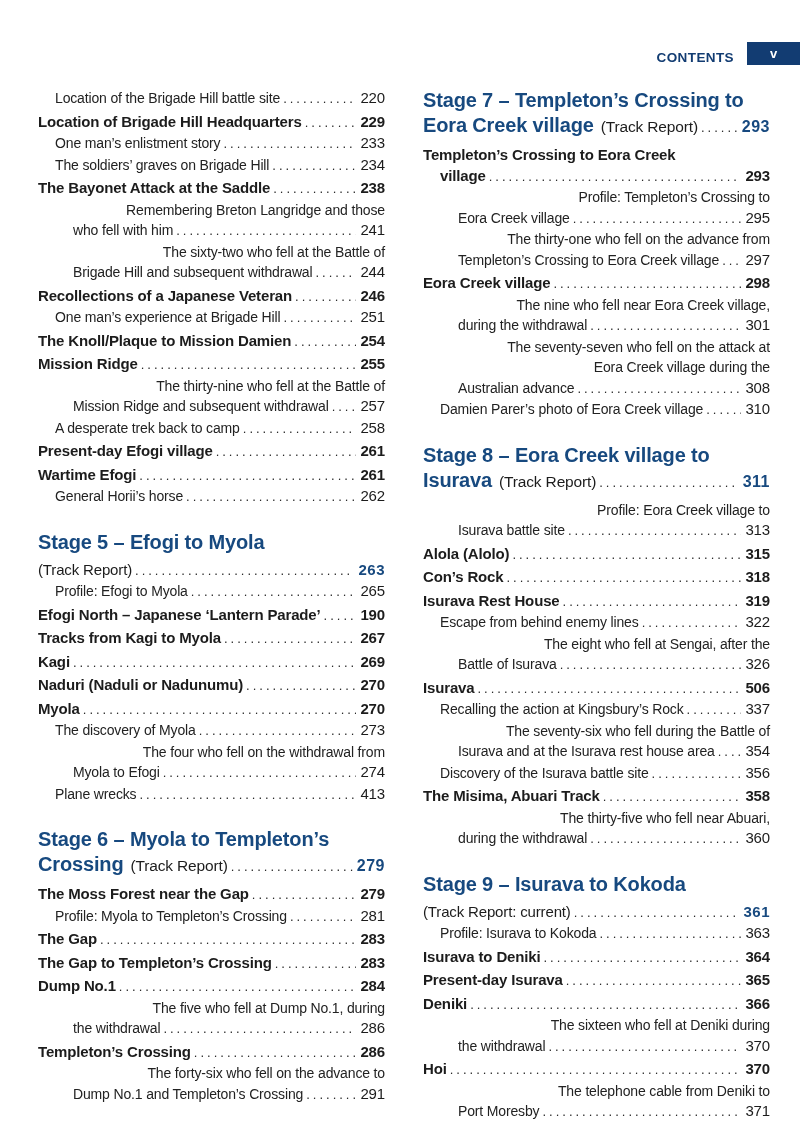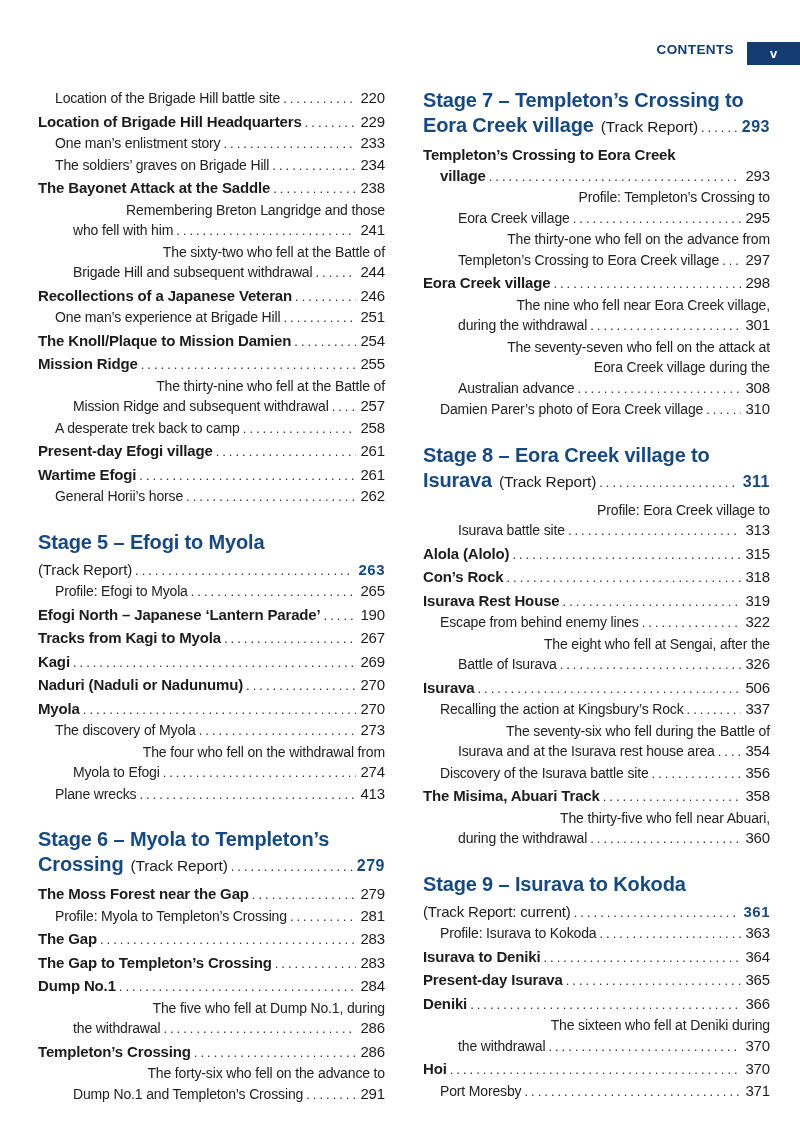--- a/index.html
+++ b/index.html
@@ -7,21 +7,21 @@
   body {
     width: 800px; height: 1135px; position: relative; overflow: hidden;
     font-family: "Liberation Sans", sans-serif;
     color: #1c1c1c;
     -webkit-font-smoothing: antialiased;
   }
 
   
   .header {
     position: absolute; top: 42px; right: 0;
-    display: flex; align-items: flex-start;
+    display: flex; align-items: flex-end;
   }
   .header .contents-label {
     color: #123c72; font-weight: 700; font-size: 13.5px;
     letter-spacing: 0.4px; margin-right: 13px;
   }
   .header .folio-box {
     width: 53px; height: 23px; background: #123c72;
     display: flex; align-items: center; justify-content: center;
     color: #ffffff; font-weight: 700; font-size: 13px;
   }
@@ -63,21 +63,21 @@
   .dots {
     flex: 1 1 auto; overflow: hidden; min-width: 6px;
     margin: 0 4px 0 3px;
   }
   .dots::after {
     content: "....................................................................................................";
     color: #2b2b2b; font-weight: 400; font-size: 13px; letter-spacing: 3px;
   }
 
   .pg { white-space: nowrap; font-size: 15px; font-weight: 400; color: #1c1c1c; }
-  .entry.main .pg { font-weight: 400; }
+  .entry.main .pg { font-weight: 700; }
   .pg.blue { color: #17497f; font-weight: 700; letter-spacing: 0.5px; }
   .entry.stage .pg { font-size: 16px; }
 </style>
 </head>
 <body>
 
 <div class="header">
   <span class="contents-label">CONTENTS</span>
   <div class="folio-box">
     <span>v</span>
@@ -552,20 +552,21 @@
         </div>
       </div>
       <div class="entry main">
         <div class="line last">
           <span class="t">Hoi</span>
           <span class="dots"></span>
           <span class="pg">370</span>
         </div>
       </div>
       <div class="entry sub">
+        <div class="line"><span class="t">The telephone cable from Deniki to</span></div>
         <div class="line last">
           <span class="t">Port Moresby</span>
           <span class="dots"></span>
           <span class="pg">371</span>
         </div>
       </div>
     </div>
 </div>
 
 </body></html>

